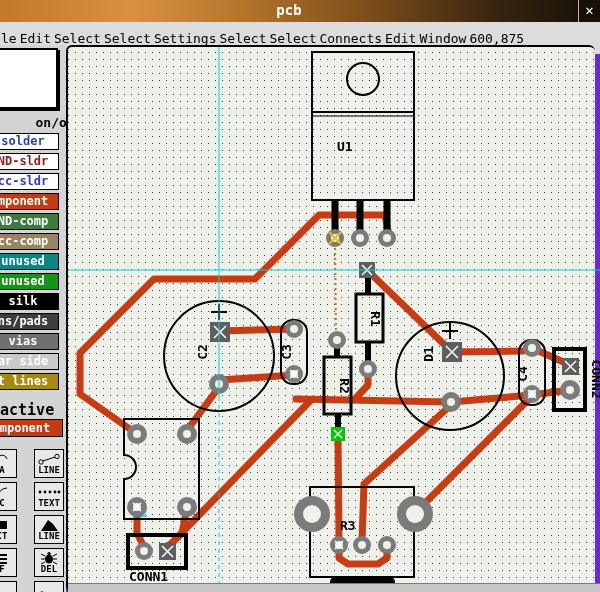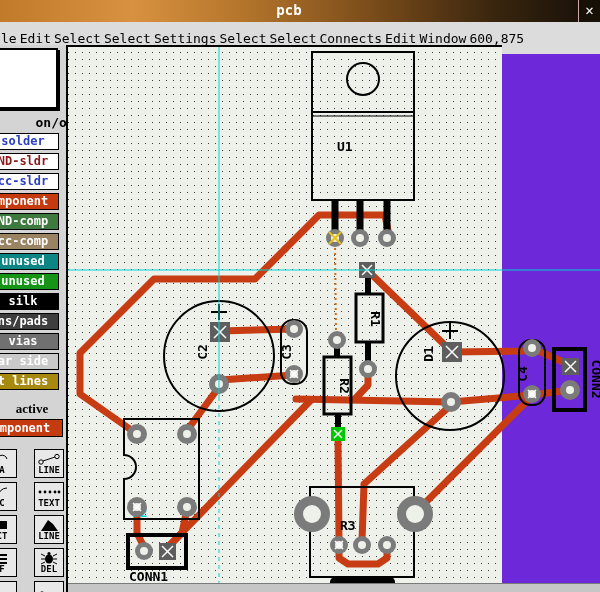--- a/index.html
+++ b/index.html
@@ -19,36 +19,36 @@
   #menubar span{font-size:13px;color:#000;}
   
   #sidebar{position:absolute;left:0;top:45px;width:66px;height:547px;background:#d4d4d4;overflow:hidden;}
   #preview{position:absolute;left:-10px;top:3px;width:64px;height:57px;background:#fff;
     border:2px solid #000;box-shadow:2px 2px 0 #000;}
   #onoff{position:absolute;left:0;top:70px;width:64px;text-align:center;font-weight:bold;font-size:13px;margin-left:27px;}
   #layer-list{position:absolute;left:0;top:88px;width:54px;}
   .layerbtn{display:block;width:72px;height:17px;margin:0 0 3px -13px;border:1px solid #000;
     font-family:"DejaVu Sans Mono",monospace;font-weight:bold;font-size:12px;line-height:15px;
     text-align:center;padding:0;box-sizing:border-box;cursor:pointer;}
-  #active-lbl{position:absolute;left:0;top:356px;width:64px;text-align:center;font-weight:bold;font-size:13px;font-family:Liberation Serif, serif;}
+  #active-lbl{position:absolute;left:0;top:356px;width:64px;text-align:left;font-weight:bold;font-size:15px;}
   #active-btn{position:absolute;left:-13px;top:374px;width:76px;height:18px;border:1px solid #000;
     font-family:"DejaVu Sans Mono",monospace;font-weight:bold;font-size:12px;text-align:center;cursor:pointer;}
   #tools{position:absolute;left:0;top:404px;width:66px;height:143px;overflow:hidden;}
   .trow{display:flex;margin-bottom:4px;}
   .tbtn{width:30px;height:29px;background:#e8e8e8;border:1px solid #000;box-sizing:border-box;
     display:flex;flex-direction:column;align-items:center;justify-content:center;cursor:pointer;flex:none;}
   .tbtn.cut{margin-left:-13px;margin-right:17px;}
   .tlabel{font-size:9px;font-weight:bold;line-height:10px;}
   .ticon{height:13px;display:flex;align-items:center;justify-content:center;}
   
-  #canvas{position:absolute;left:66px;top:45px;width:436px;height:547px;
+  #canvas{position:absolute;left:66px;top:45px;width:529px;height:547px;
     background-color:var(--board_bg,#eef0ea);
     background-image:radial-gradient(circle,#3c3c3c 0.7px,transparent 0.9px);
     background-size:7px 7px;background-position:4px 2px;
-    border-left:2px solid #000;border-top:2px solid #000;box-sizing:border-box;}
+    border-left:2px solid #000;border-top:2px solid #000;box-sizing:border-box;border-radius:6px;}
   #pcbsvg{position:absolute;left:0;top:0;}
   #hscroll{position:absolute;left:0;bottom:0;width:532px;height:8px;background:#c6c6c6;border-top:1px solid #7a7a7a;cursor:pointer;}
   
   .trace{stroke:var(--trace,#c83c14);stroke-width:7;fill:none;stroke-linecap:round;stroke-linejoin:round;}
   .rat{stroke:#d26a10;stroke-width:2;fill:none;stroke-dasharray:2 3;}
   .lead{stroke:#000;stroke-linecap:butt;}
   .silk{stroke:#000;fill:none;}
   .padring{fill:#7b7b7b;}
   .padhole{fill:var(--board_bg,#eef0ea);}
   .sqpad{fill:#5e5e5e;}

